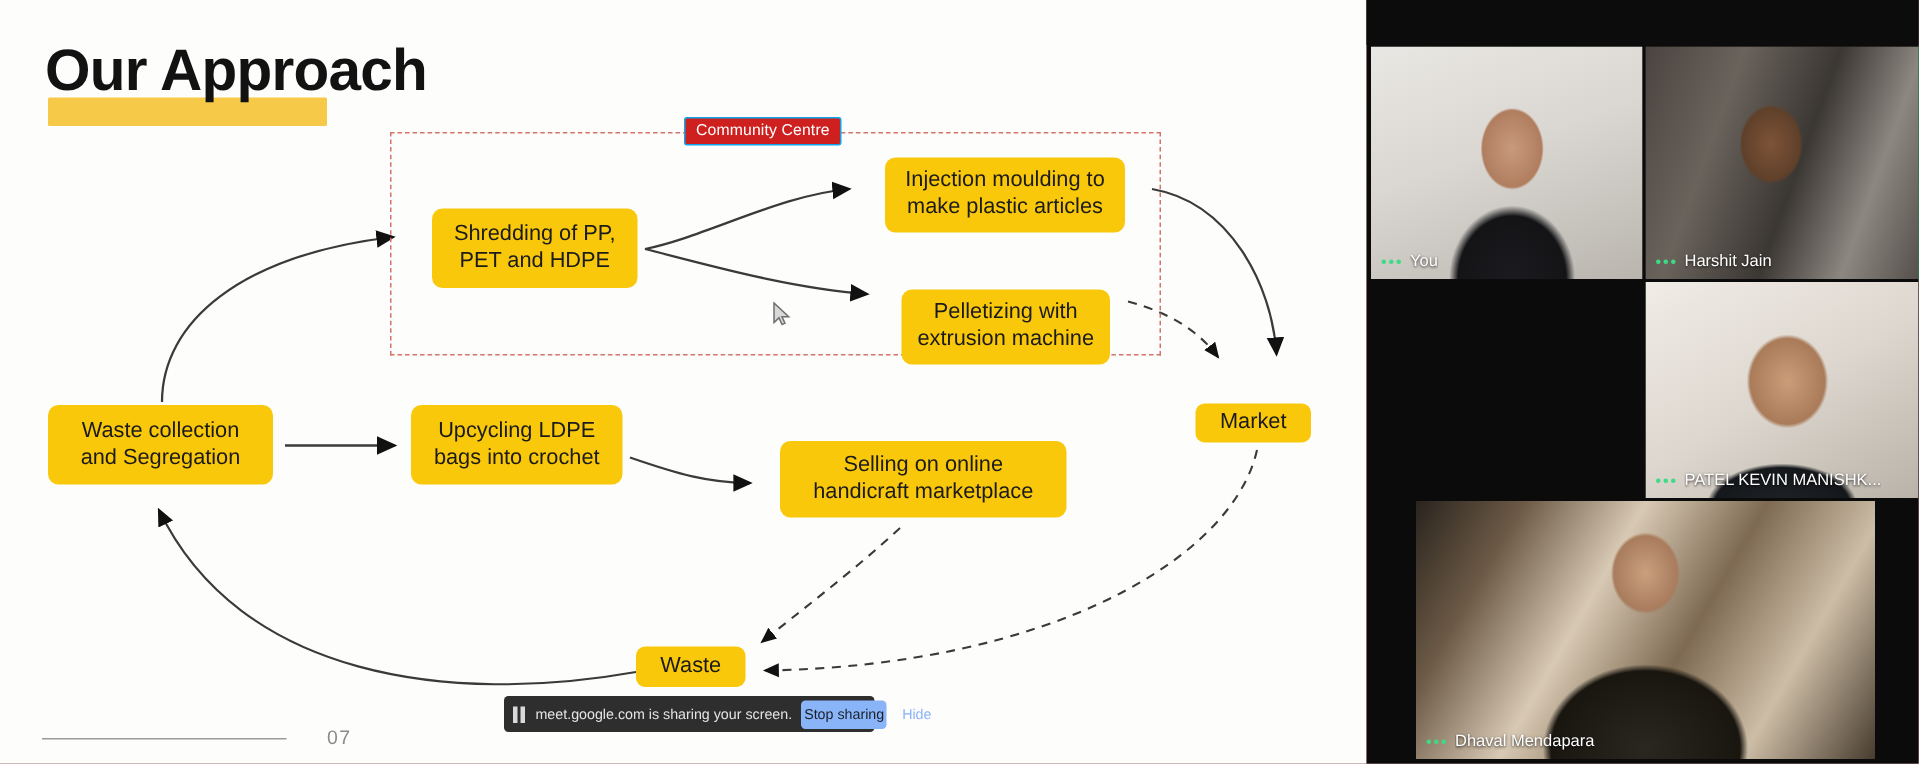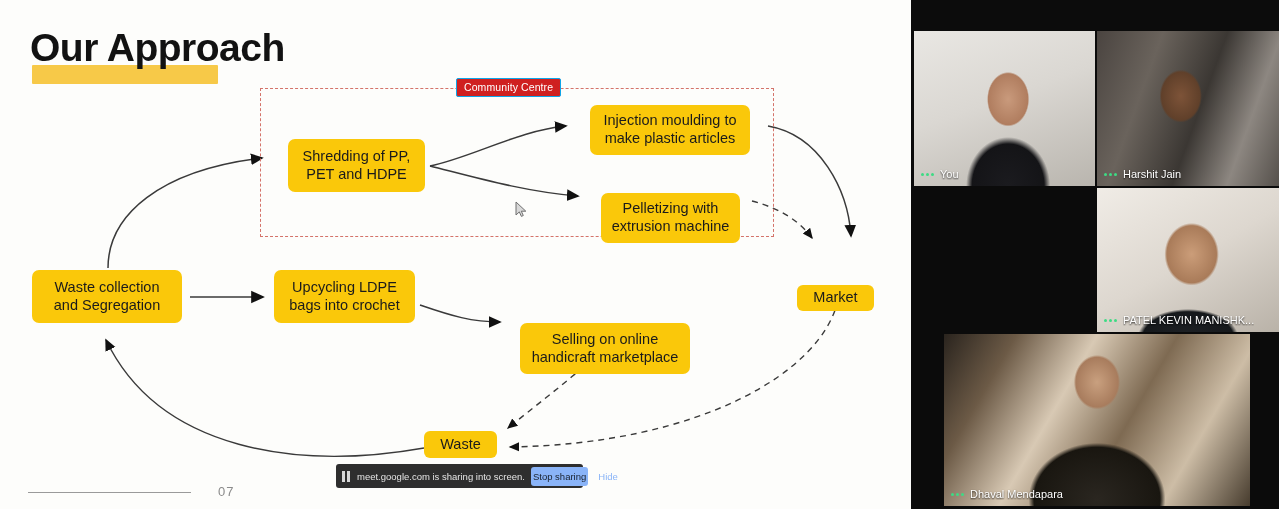--- a/index.html
+++ b/index.html
@@ -20,22 +20,22 @@
   .node{position:absolute;background:#fac80a;border-radius:7px;color:#1b1b1b;
         display:flex;align-items:center;justify-content:center;text-align:center;
         font-size:14.5px;line-height:1.22;padding:6px 10px;box-sizing:border-box;}
   .node.small{font-size:14.5px;border-radius:6px;}
 
   #n-waste-coll{left:32px;top:270px;width:150px;height:53px;}
   #n-upcycle  {left:274px;top:270px;width:141px;height:53px;}
   #n-shred    {left:288px;top:139px;width:137px;height:53px;}
   #n-inject   {left:590px;top:105px;width:160px;height:50px;}
   #n-pellet   {left:601px;top:177px;width:139px;height:50px;margin-top:16px;}
-  #n-selling  {left:520px;top:294px;width:170px;height:51px;margin-top:29px;}
-  #n-market   {left:797px;top:285px;width:77px;height:26px;border-radius:6px;}
+  #n-selling  {left:520px;top:294px;width:191px;height:51px;}
+  #n-market   {left:797px;top:269px;width:77px;height:26px;border-radius:6px;}
   #n-waste    {left:424px;top:431px;width:73px;height:27px;border-radius:6px;}
 
   
   #cc-box{position:absolute;left:260px;top:88px;width:514px;height:149px;
           border:1.4px dashed #d4736a;box-sizing:border-box;}
   #cc-label{position:absolute;left:456px;top:78px;background:#cf2020;color:#fff;
             font-size:10.5px;padding:2px 7px 3px 7px;border-radius:2px;letter-spacing:.1px;
             border:1px solid #0ea5e9;}
 
   
@@ -155,21 +155,21 @@
 
     <svg id="cursor" viewBox="0 0 13 17" xmlns="http://www.w3.org/2000/svg">
       <path d="M1,1 L1,14 L4.3,10.9 L6.4,15.4 L8.3,14.5 L6.3,10.2 L10.8,10.2 Z" fill="#d8d8d8" stroke="#6f6f6f" stroke-width="1"></path>
     </svg>
 
     <div id="sharebar">
       <span id="pause-ic">
           <i></i>
           <i></i>
         </span>
-      <span id="share-text">meet.google.com is sharing into screen.</span>
+      <span id="share-text">meet.google.com is sharing your screen.</span>
       <span id="stop-btn">Stop sharing</span>
       <span id="hide-btn">Hide</span>
     </div>
   </div>
 
   <div id="panel">
     <div id="panel-top"></div>
 
     <div class="tile" id="t-you">
       <div class="vid v-you"></div>

